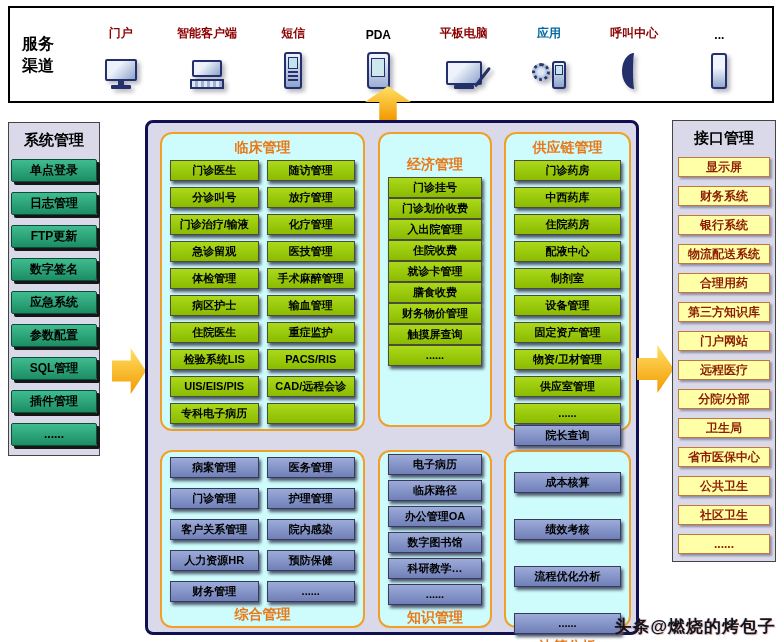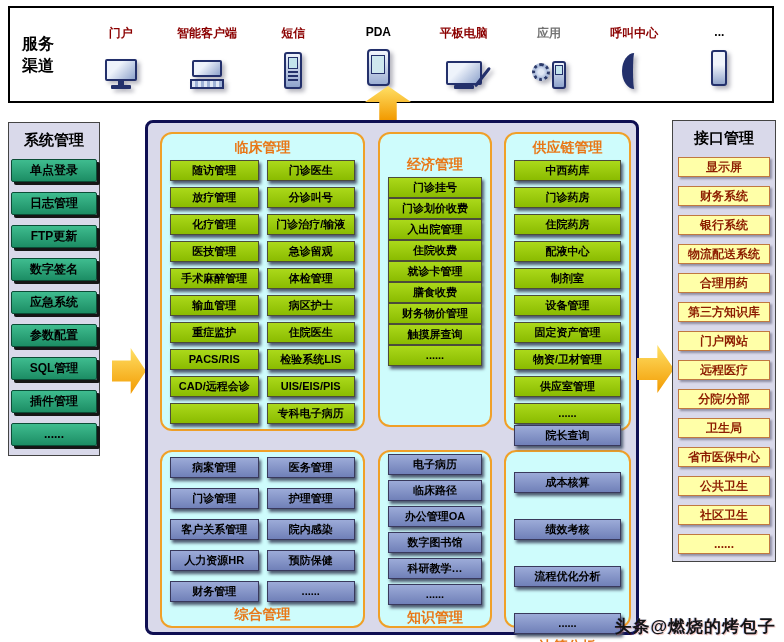--- a/index.html
+++ b/index.html
@@ -2,21 +2,21 @@
 <html><head>
 <meta charset="utf-8">
 <style>
   *{margin:0;padding:0;box-sizing:border-box;}
   body{background:#fff;font-family:"Liberation Sans","DejaVu Sans",sans-serif;}
   .canvas{position:relative;width:784px;height:642px;background:#fff;overflow:hidden;}
 
   
   .top-bar{position:absolute;left:8px;top:6px;width:766px;height:97px;border:2px solid #000;background:#fff;display:flex;align-items:center;}
   .top-title{width:68px;padding-left:12px;font-size:16px;font-weight:bold;color:#000;line-height:1.35;}
-  .channels{flex:1;display:flex;justify-content:space-around;align-items:flex-start;padding:4px 10px 0 0;}
+  .channels{flex:1;display:flex;justify-content:space-around;align-items:flex-end;padding:4px 10px 0 0;}
   .channel{display:flex;flex-direction:column;align-items:center;gap:3px;min-width:58px;}
   .channel-label{font-size:12px;font-weight:bold;white-space:nowrap;}
   .icon-box{height:44px;display:flex;align-items:flex-end;justify-content:center;filter:drop-shadow(3px 3px 2px rgba(90,90,110,.45));}
   .ic-col{display:flex;flex-direction:column;align-items:center;}
   .mon{width:32px;height:22px;border:2px solid #23306b;background:linear-gradient(135deg,#eef3fb 35%,#8ea3cc);border-radius:2px;}
   .mon.sm{width:30px;height:17px;}
   .mon.wide{width:36px;height:24px;}
   .std{width:6px;height:4px;background:#23306b;}
   .bse{width:20px;height:4px;background:#23306b;border-radius:1px;}
   .kbd{width:34px;height:10px;border:2px solid #23306b;background:repeating-linear-gradient(90deg,#dfe7f5 0 3px,#9fb2d6 3px 6px);margin-top:2px;}
@@ -126,21 +126,21 @@
           <div class="channel-label" style="color: rgb(139, 0, 0);">平板电脑</div>
           <div class="icon-box">
             <div class="tab-wrap ic-col">
               <div class="mon wide"></div>
               <div class="bse"></div>
               <div class="pen"></div>
             </div>
           </div>
         </div>
         <div class="channel">
-          <div class="channel-label" style="color: #737373; font-family: Liberation Serif, serif;">应用</div>
+          <div class="channel-label" style="color: #0369a1; font-family: Liberation Serif, serif;">应用</div>
           <div class="icon-box">
             <div class="app-wrap">
               <div class="gear"></div>
               <div class="ph tiny">
                 <div class="ph-scr"></div>
               </div>
             </div>
           </div>
         </div>
         <div class="channel">
@@ -175,64 +175,64 @@
       </div>
   </div>
 
   <div class="arrow" id="arrow-left"></div>
 
   <div id="center-panel">
       <div class="group gt0">
         <div class="group-title">临床管理</div>
         <div class="group-cols">
           <div class="group-col">
+            <div class="mod-btn">门诊医生</div>
+            <div class="mod-btn">分诊叫号</div>
+            <div class="mod-btn">门诊治疗/输液</div>
+            <div class="mod-btn">急诊留观</div>
+            <div class="mod-btn">体检管理</div>
+            <div class="mod-btn">病区护士</div>
+            <div class="mod-btn">住院医生</div>
+            <div class="mod-btn">检验系统LIS</div>
+            <div class="mod-btn">UIS/EIS/PIS</div>
+            <div class="mod-btn">专科电子病历</div>
+          </div>
+          <div class="group-col">
             <div class="mod-btn">随访管理</div>
             <div class="mod-btn">放疗管理</div>
             <div class="mod-btn">化疗管理</div>
             <div class="mod-btn">医技管理</div>
             <div class="mod-btn">手术麻醉管理</div>
             <div class="mod-btn">输血管理</div>
             <div class="mod-btn">重症监护</div>
             <div class="mod-btn">PACS/RIS</div>
             <div class="mod-btn">CAD/远程会诊</div>
             <div class="mod-btn">&nbsp;</div>
-          </div>
-          <div class="group-col">
-            <div class="mod-btn">门诊医生</div>
-            <div class="mod-btn">分诊叫号</div>
-            <div class="mod-btn">门诊治疗/输液</div>
-            <div class="mod-btn">急诊留观</div>
-            <div class="mod-btn">体检管理</div>
-            <div class="mod-btn">病区护士</div>
-            <div class="mod-btn">住院医生</div>
-            <div class="mod-btn">检验系统LIS</div>
-            <div class="mod-btn">UIS/EIS/PIS</div>
-            <div class="mod-btn">专科电子病历</div>
           </div>
         </div>
       </div>
       <div class="group gt1">
         <div class="group-title">经济管理</div>
         <div class="group-items">
           <div class="mod-btn">门诊挂号</div>
           <div class="mod-btn">门诊划价收费</div>
           <div class="mod-btn">入出院管理</div>
           <div class="mod-btn">住院收费</div>
           <div class="mod-btn">就诊卡管理</div>
           <div class="mod-btn">膳食收费</div>
           <div class="mod-btn">财务物价管理</div>
           <div class="mod-btn">触摸屏查询</div>
           <div class="mod-btn">......</div>
         </div>
       </div>
       <div class="group gt2">
         <div class="group-title">供应链管理</div>
         <div class="group-items">
+          <div class="mod-btn">门诊药房</div>
           <div class="mod-btn">中西药库</div>
-          <div class="mod-btn">门诊药房</div>
           <div class="mod-btn">住院药房</div>
           <div class="mod-btn">配液中心</div>
           <div class="mod-btn">制剂室</div>
           <div class="mod-btn">设备管理</div>
           <div class="mod-btn">固定资产管理</div>
           <div class="mod-btn">物资/卫材管理</div>
           <div class="mod-btn">供应室管理</div>
           <div class="mod-btn">......</div>
         </div>
       </div>

